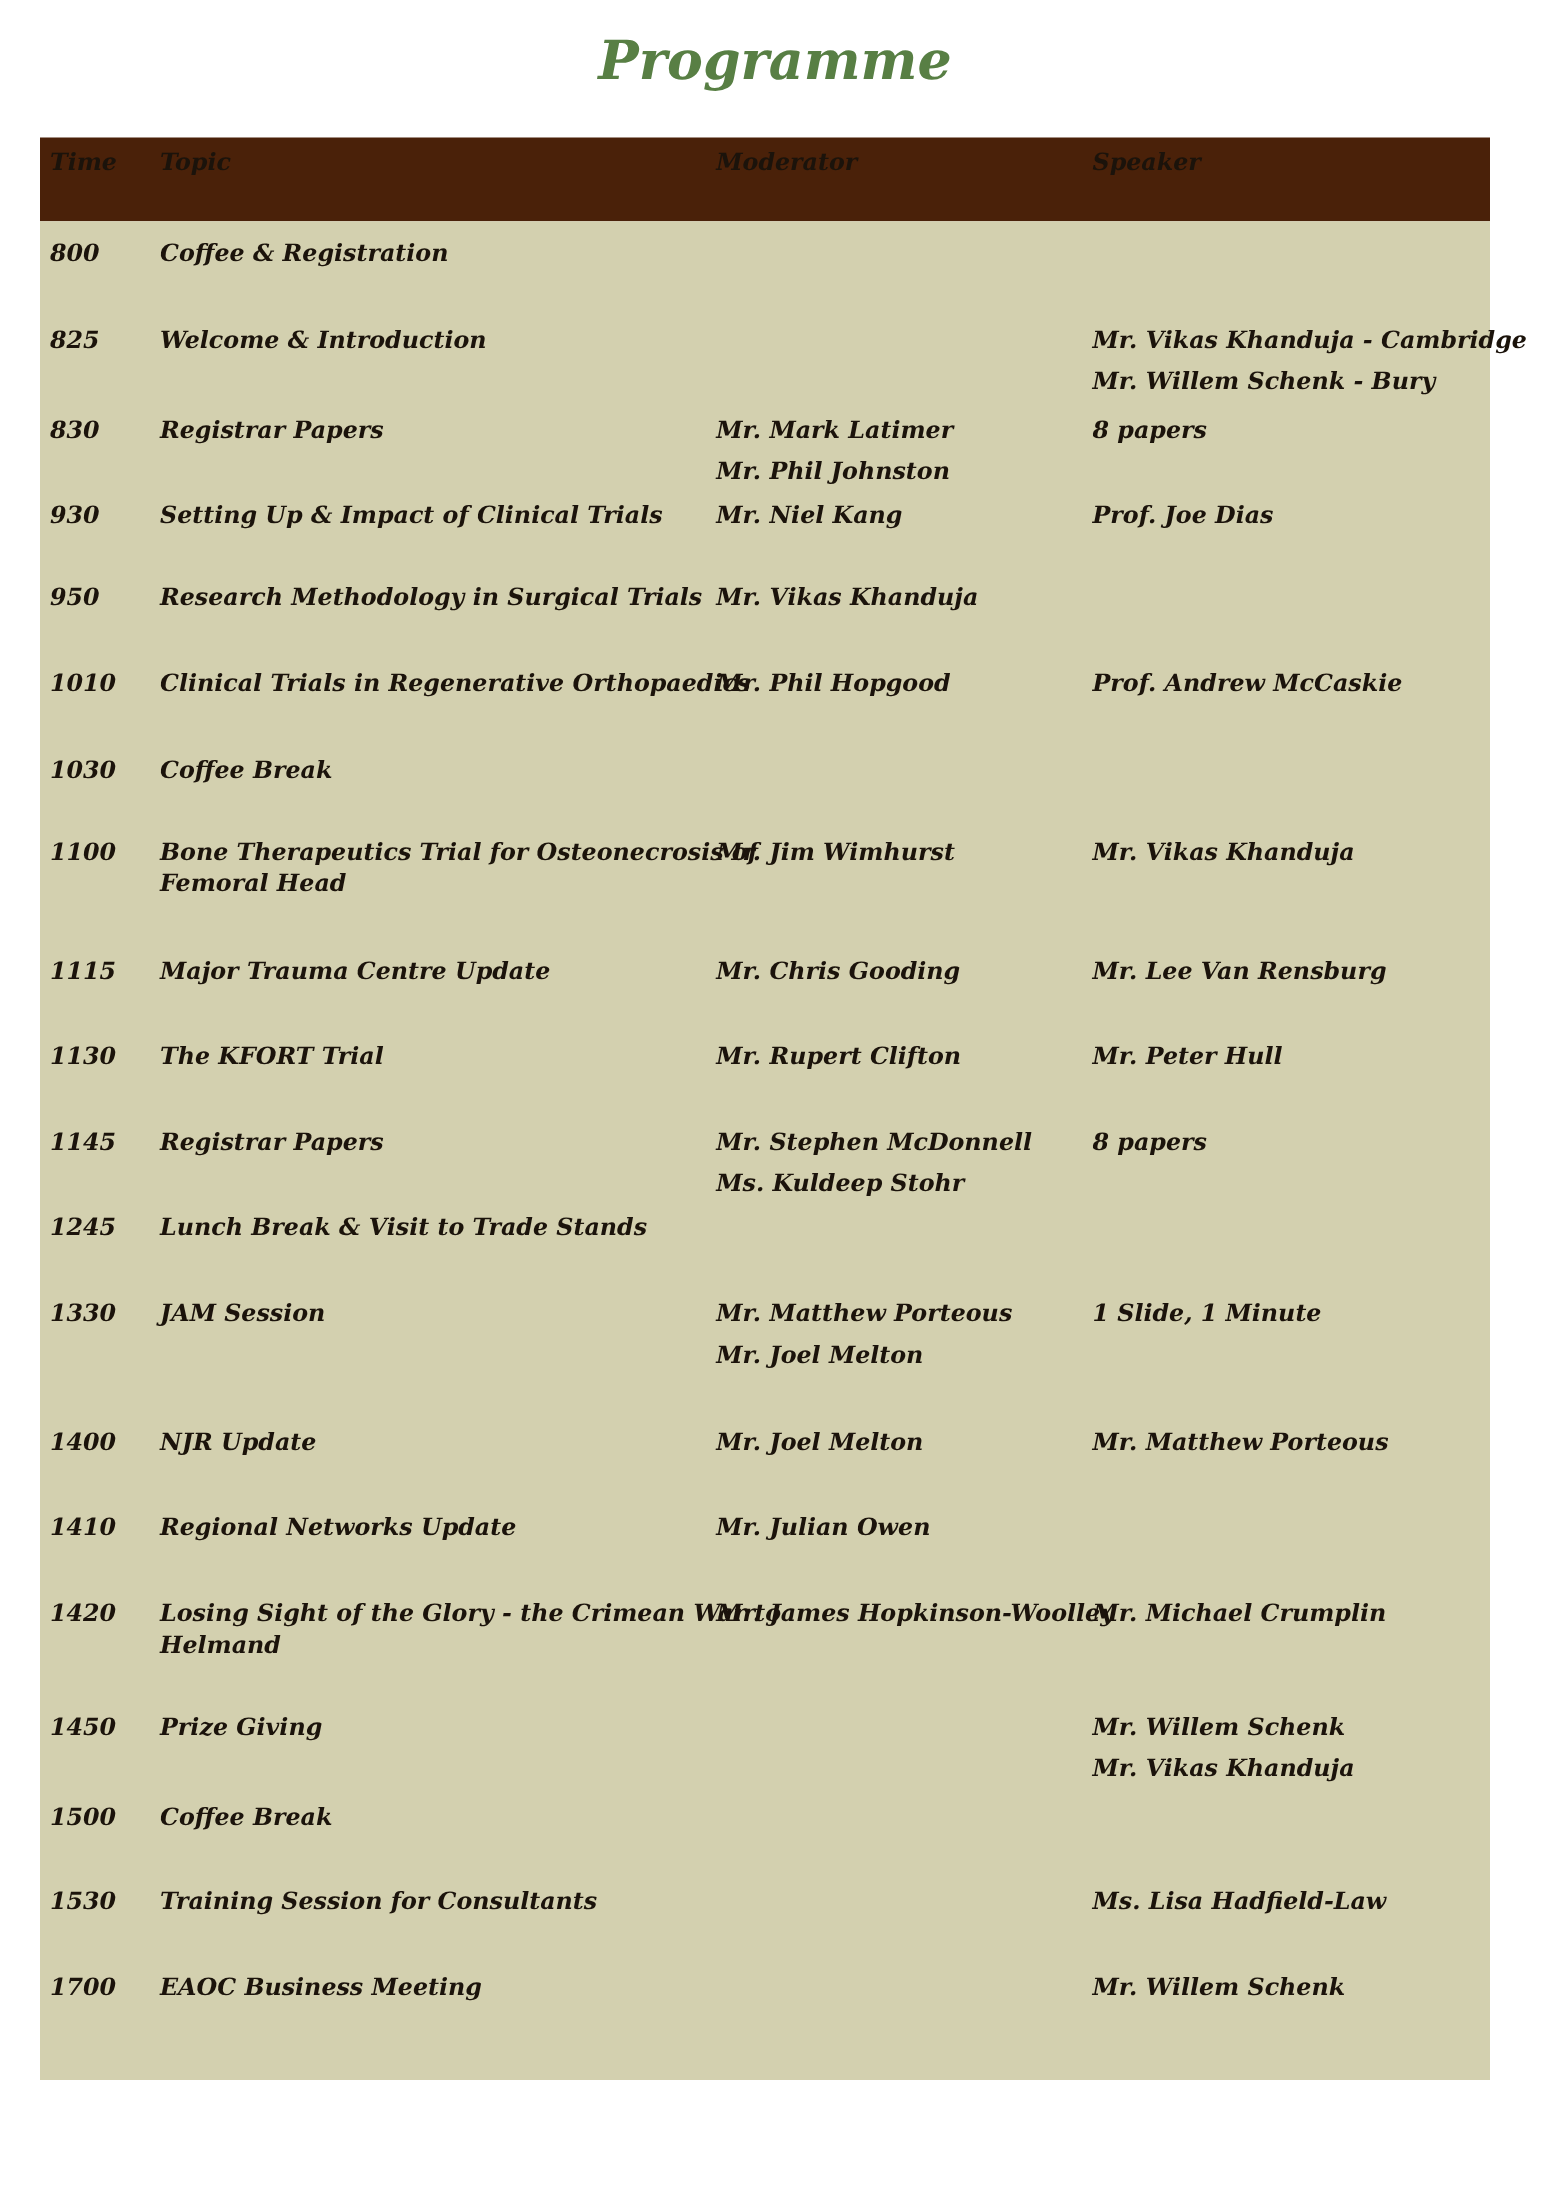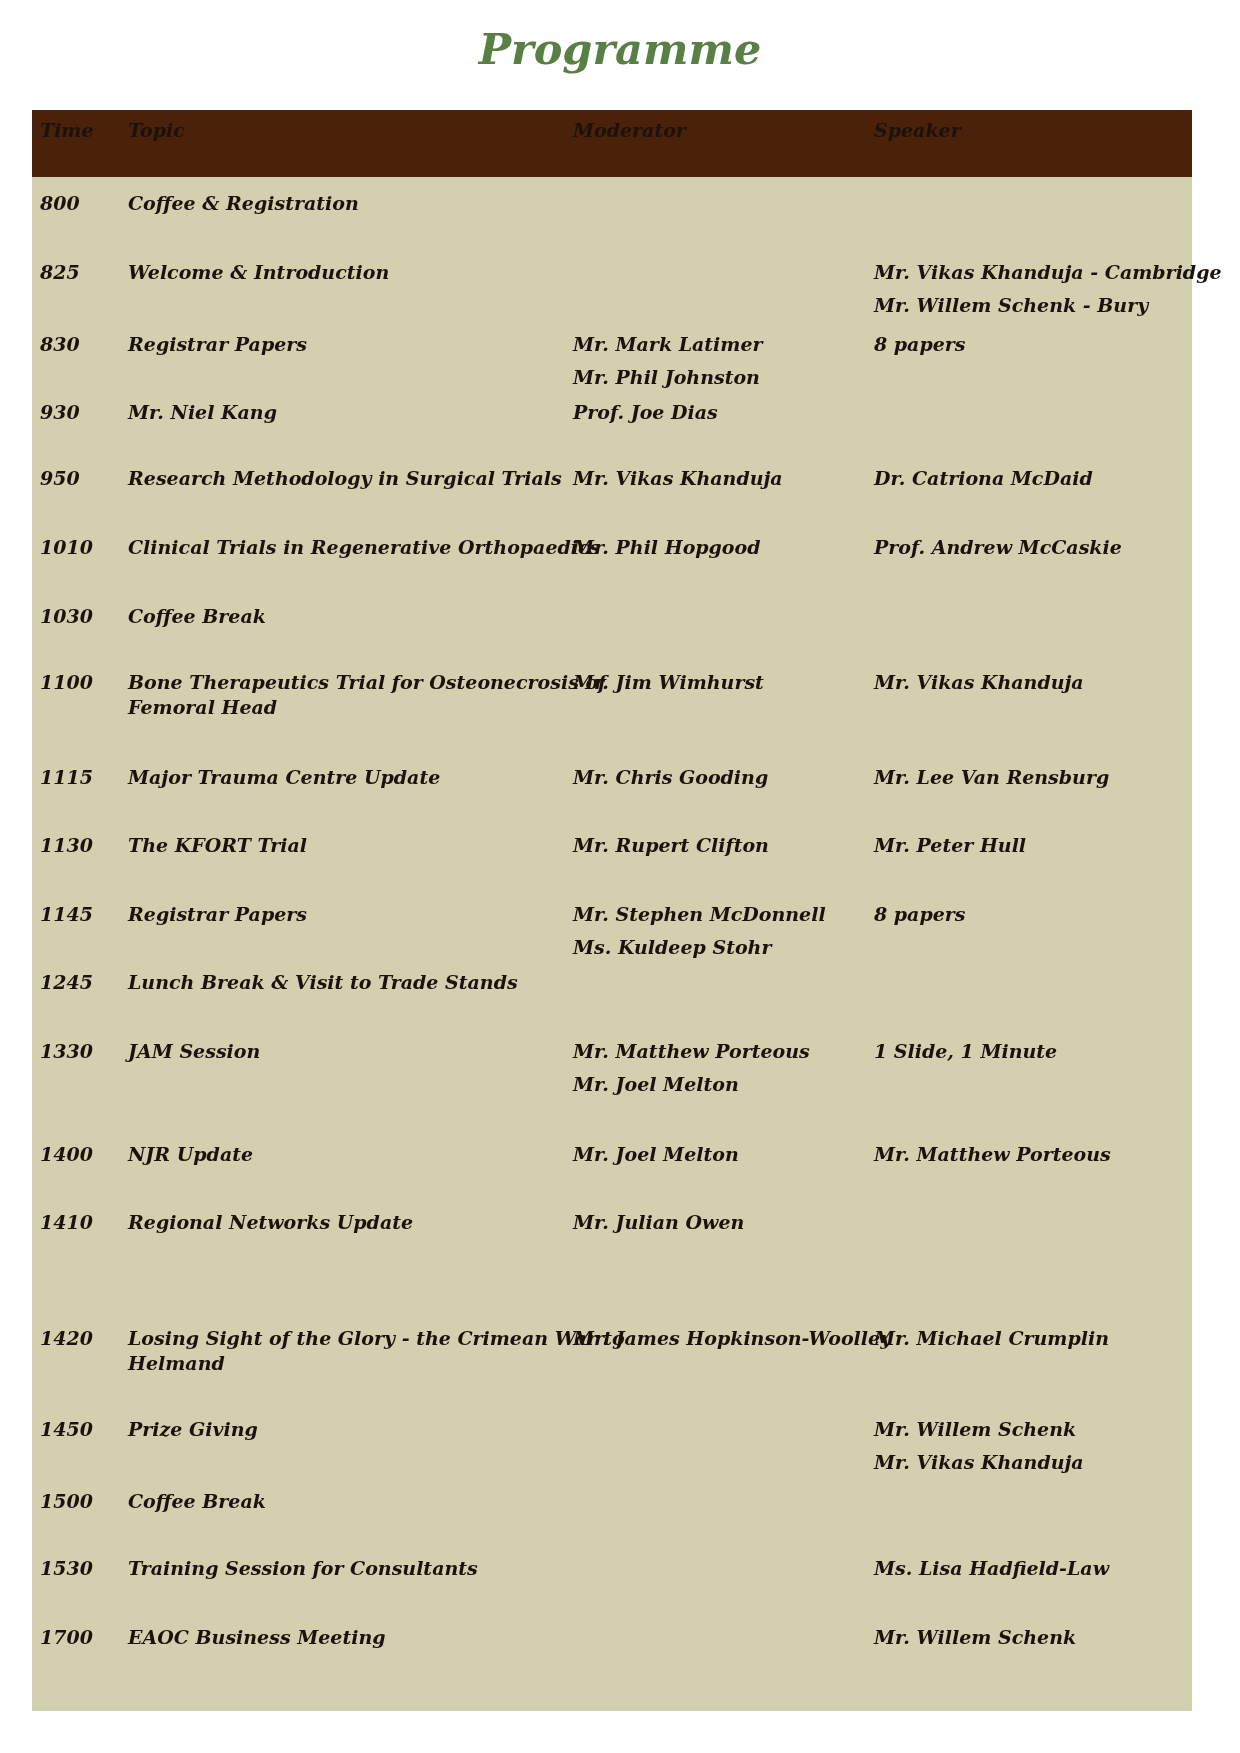--- a/index.html
+++ b/index.html
@@ -117,39 +117,39 @@
           <div class="line">Mr. Phil Johnston</div>
         </div>
         <div class="cell speaker">
           <div class="line">8 papers</div>
         </div>
       </div>
       <div class="row" style="height: 66px;">
         <div class="cell time">
           <div class="line">930</div>
         </div>
+        <div class="cell topic">
+          <div class="line">Setting Up &amp; Impact of Clinical Trials</div>
+        </div>
         <div class="cell moderator">
           <div class="line">Mr. Niel Kang</div>
         </div>
         <div class="cell speaker">
           <div class="line">Prof. Joe Dias</div>
         </div>
       </div>
       <div class="row" style="height: 69px;">
         <div class="cell time">
           <div class="line">950</div>
         </div>
         <div class="cell topic">
           <div class="line">Research Methodology in Surgical Trials</div>
         </div>
         <div class="cell moderator">
           <div class="line">Mr. Vikas Khanduja</div>
-        </div>
-        <div class="cell speaker">
-          <div class="line">Dr. Catriona McDaid</div>
         </div>
       </div>
       <div class="row" style="height: 69px;">
         <div class="cell time">
           <div class="line">1010</div>
         </div>
         <div class="cell topic">
           <div class="line">Clinical Trials in Regenerative Orthopaedics</div>
         </div>
         <div class="cell moderator">
@@ -270,21 +270,21 @@
         <div class="cell time">
           <div class="line">1410</div>
         </div>
         <div class="cell topic">
           <div class="line">Regional Networks Update</div>
         </div>
         <div class="cell speaker">
           <div class="line">Mr. Julian Owen</div>
         </div>
       </div>
-      <div class="row" style="height: 91px; margin-top: 47px;">
+      <div class="row" style="height: 91px;">
         <div class="cell time">
           <div class="line">1420</div>
         </div>
         <div class="cell topic">
           <div class="line">Losing Sight of the Glory - the Crimean War to</div>
           <div class="line">Helmand</div>
         </div>
         <div class="cell moderator">
           <div class="line">Mr. James Hopkinson-Woolley</div>
         </div>

